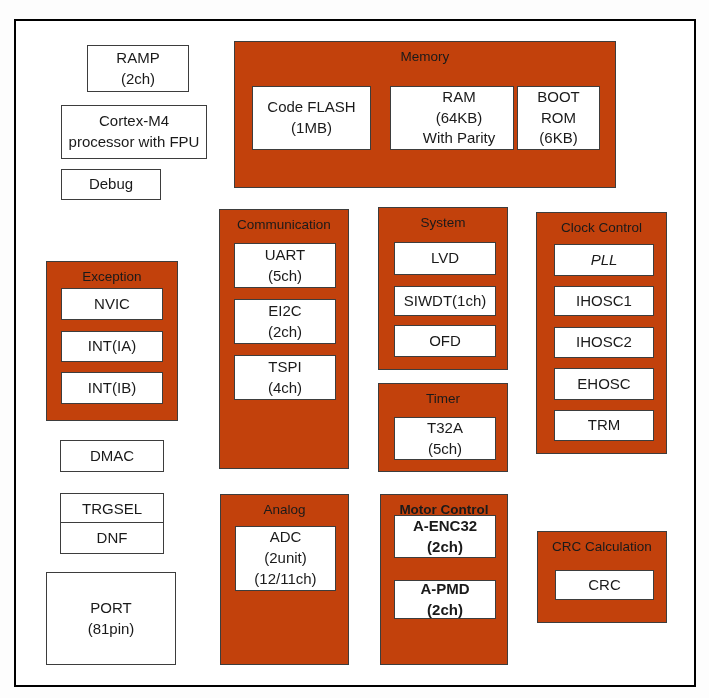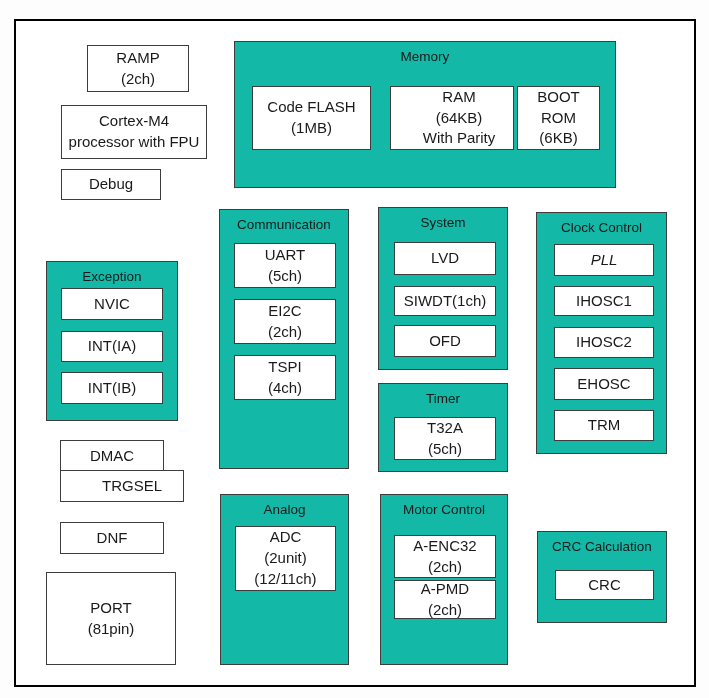--- a/index.html
+++ b/index.html
@@ -14,43 +14,43 @@
     position:absolute;left:14px;top:19px;width:678px;height:664px;
     border:2px solid #000;background:#fff;
   }
   .box{
     position:absolute;border:1px solid #3d3d3d;background:#fff;
     display:flex;align-items:center;justify-content:center;
     text-align:center;font-size:15px;line-height:1.38;
   }
   .box span{white-space:pre-line;}
   .group{
-    position:absolute;border:1px solid #3d3d3d;background:#14b8a6;
+    position:absolute;border:1px solid #3d3d3d;background:#c2410c;
   }
   .gtitle{
     position:absolute;top:6px;left:0;right:0;
     text-align:center;font-size:13.5px;line-height:1.3;
   }
   
   #b-ramp    {left:71px;  top:24px;  width:100px;height:45px;}
   #b-cortex  {left:45px;  top:84px;  width:144px;height:52px;}
   #b-debug   {left:45px;  top:148px; width:98px; height:29px;}
   #b-dmac    {left:44px;  top:419px; width:102px;height:30px;}
-  #b-trgsel  {left:44px;  top:449px; width:102px;height:30px;padding-left:20px;}
+  #b-trgsel  {left:44px;  top:472px; width:102px;height:30px;}
   #b-dnf     {left:44px;  top:501px; width:102px;height:30px;}
   #b-port    {left:30px;  top:551px; width:128px;height:91px;}
   
   #g-memory  {left:218px; top:20px;  width:380px;height:145px;}
   #g-except  {left:30px;  top:240px; width:130px;height:158px;}
   #g-comm    {left:203px; top:188px; width:128px;height:258px;}
   #g-system  {left:362px; top:186px; width:128px;height:161px;}
   #g-timer   {left:362px; top:362px; width:128px;height:87px;}
   #g-clock   {left:520px; top:191px; width:129px;height:240px;}
   #g-analog  {left:204px; top:473px; width:127px;height:169px;}
-  #g-motor   {left:364px; top:473px; width:126px;height:169px;}
+  #g-motor   {left:364px; top:473px; width:126px;height:169px;font-weight:bold;}
   #g-crc     {left:521px; top:510px; width:128px;height:90px;}
   
   #b-codeflash{left:17px; top:44px; width:117px;height:62px;}
   #b-ram      {left:155px;top:44px; width:108px;height:62px;padding-left:14px;}
   #b-bootrom  {left:282px;top:44px; width:81px; height:62px;}
   #b-nvic     {left:14px; top:26px; width:100px;height:30px;}
   #b-intia    {left:14px; top:69px; width:100px;height:29px;}
   #b-intib    {left:14px; top:110px;width:100px;height:30px;}
   #b-uart     {left:14px; top:33px; width:100px;height:43px;}
   #b-ei2c     {left:14px; top:89px; width:100px;height:43px;}
@@ -58,21 +58,21 @@
   #b-lvd      {left:15px; top:34px; width:100px;height:31px;}
   #b-siwdt    {left:15px; top:78px; width:100px;height:28px;}
   #b-ofd      {left:15px; top:117px;width:100px;height:30px;}
   #b-t32a     {left:15px; top:33px; width:100px;height:41px;}
   #b-pll      {left:17px; top:31px; width:98px; height:30px;font-style:italic;}
   #b-ihosc1   {left:17px; top:73px; width:98px; height:28px;}
   #b-ihosc2   {left:17px; top:114px;width:98px; height:29px;}
   #b-ehosc    {left:17px; top:155px;width:98px; height:30px;}
   #b-trm      {left:17px; top:197px;width:98px; height:29px;}
   #b-adc      {left:14px; top:31px; width:99px; height:63px;}
-  #b-aenc32   {left:13px; top:40px; width:100px;height:41px;align-items:center;}
+  #b-aenc32   {left:13px; top:20px; width:100px;height:41px;align-items:center;}
   #b-apmd     {left:13px; top:85px; width:100px;height:37px;}
   #b-crcbox   {left:17px; top:38px; width:97px; height:28px;}
 </style>
 </head>
 <body>
 
 <div class="canvas">
   <div class="outer">
 
     <div class="box" id="b-ramp">

